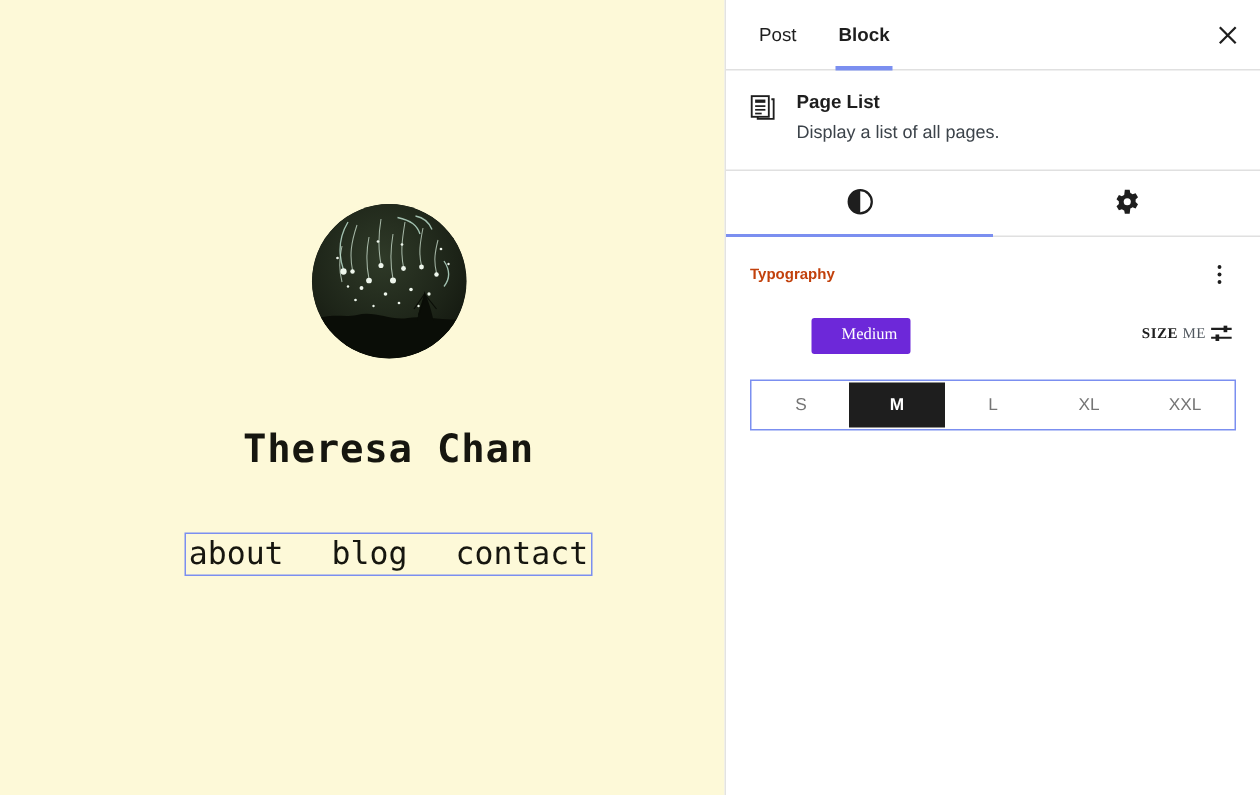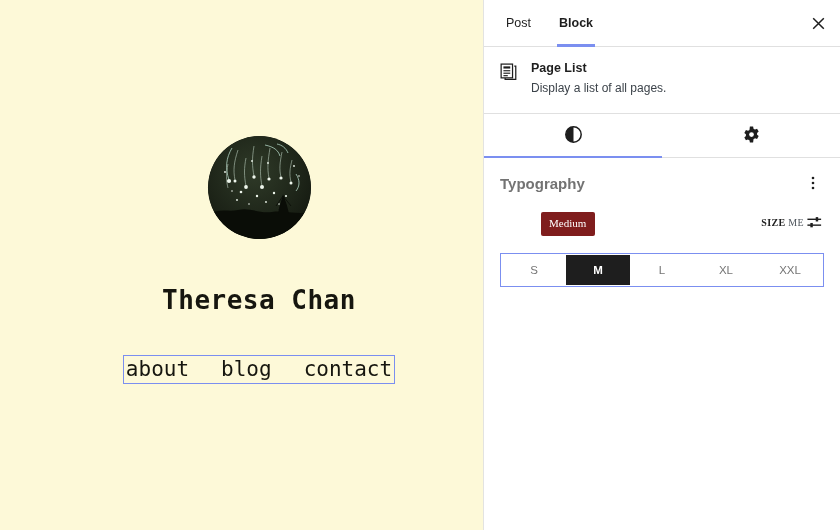--- a/index.html
+++ b/index.html
@@ -164,23 +164,23 @@
 
   
   #typography-panel { padding: 14px 16px 0 16px; }
   #typography-head {
     display: flex;
     align-items: center;
     justify-content: space-between;
     margin-bottom: 18px;
   }
   #typography-title {
-    font-size: 15px;
+    font-size: 10px;
     font-weight: 600;
-    color: #737373;
+    color: #c2410c;
   }
   #typography-options-button {
     width: 22px; height: 22px;
     display: flex; align-items: center; justify-content: center;
     cursor: pointer; background: none; border: none; color: #1e1e1e;
   }
 
   #size-row {
     display: flex;
     align-items: center;
@@ -201,25 +201,25 @@
   #size-settings-button {
     width: 20px; height: 20px;
     display: flex; align-items: center; justify-content: center;
     cursor: pointer; background: none; border: none; color: #1e1e1e;
   }
 
   #size-tooltip {
     position: absolute;
     left: 41px;
     top: 0px;
-    background: #7f1d1d;
+    background: #6d28d9;
     color: #ffffff;
     font-size: 11px;
     line-height: 1;
-    padding: 6px 9px 7px 8px;
+    padding: 6px 9px 7px 20px;
     border-radius: 2px;
     white-space: nowrap;
     z-index: 5;
   }
 
   #size-segments {
     display: flex;
     border: 1px solid #7b8ff0;
     background: #ffffff;
     height: 34px;

